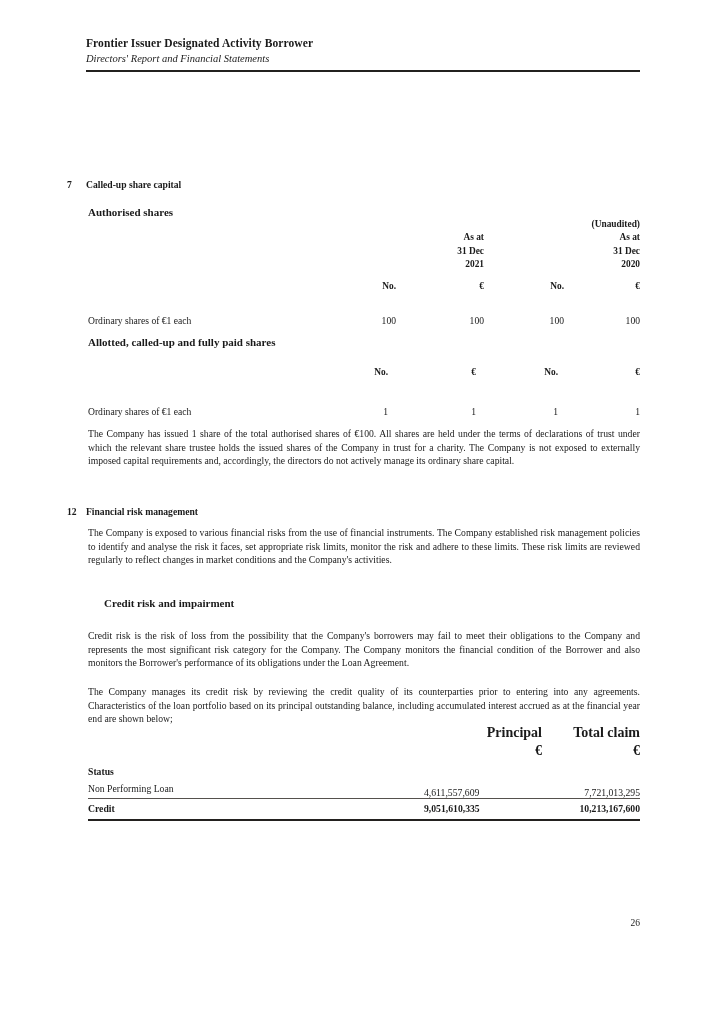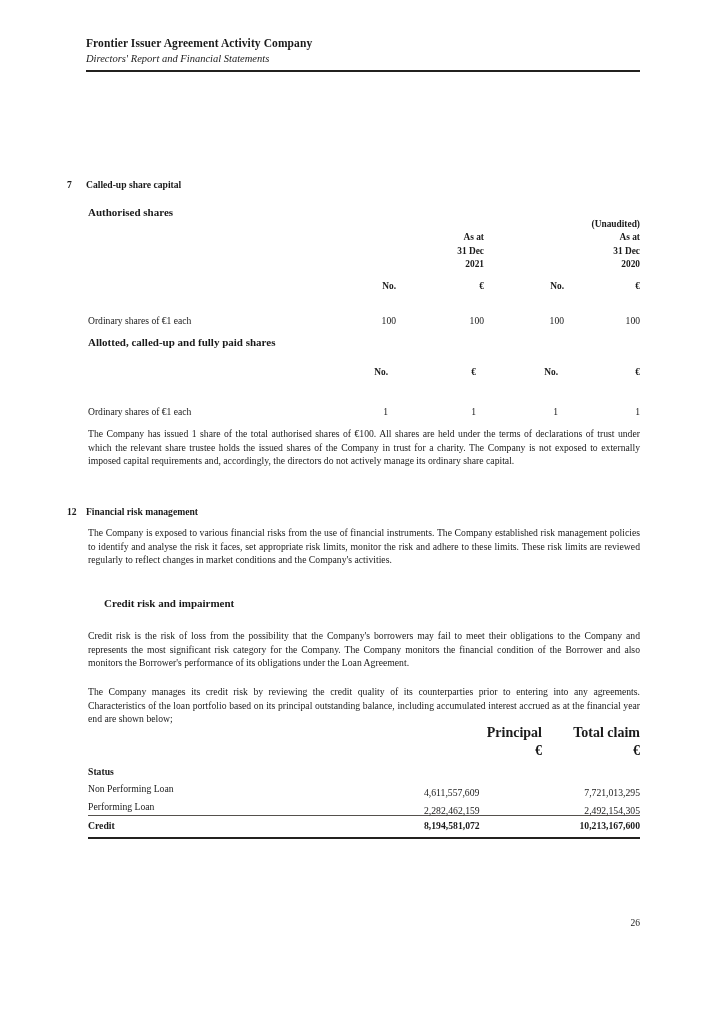--- a/index.html
+++ b/index.html
@@ -163,21 +163,21 @@
     text-align: right;
     font-size: 9.5px;
   }
 </style>
 </head>
 <body>
 
 <div class="page">
 
   <div class="doc-header">
-    <div class="company">Frontier Issuer Agreement Activity Company</div>
+    <div class="company">Frontier Issuer Designated Activity Borrower</div>
     <div class="subtitle">Directors' Report and Financial Statements</div>
   </div>
   <div class="header-rule"></div>
 
 
   <div class="note-num" style="top:179px;">7</div>
   <div class="note-heading" style="left:86px; top:179px;">Called-up share capital</div>
 
   <div class="sub-heading" style="top:205px;">Authorised shares</div>
 
@@ -268,28 +268,23 @@
     <tr style="height:21px;">
       <td class="st-col-label st-bold">Status</td>
       <td class="st-col-1"></td>
       <td class="st-col-2"></td>
     </tr>
     <tr>
       <td class="st-col-label">Non Performing Loan</td>
       <td class="st-col-1"><span class="num-nudge">4,611,557,609</span></td>
       <td class="st-col-2"><span class="num-nudge">7,721,013,295</span></td>
     </tr>
-    <tr>
-      <td class="st-col-label">Performing Loan</td>
-      <td class="st-col-1"><span class="num-nudge">2,282,462,159</span></td>
-      <td class="st-col-2"><span class="num-nudge">2,492,154,305</span></td>
-    </tr>
     <tr class="row-rule-top row-rule-bottom">
       <td class="st-col-label st-bold">Credit</td>
-      <td class="st-col-1 st-bold">8,194,581,072</td>
+      <td class="st-col-1 st-bold">9,051,610,335</td>
       <td class="st-col-2 st-bold">10,213,167,600</td>
     </tr>
   </tbody>
     </table>
 
   <div class="page-number">26</div>
 
 </div>
 
 </body></html>

